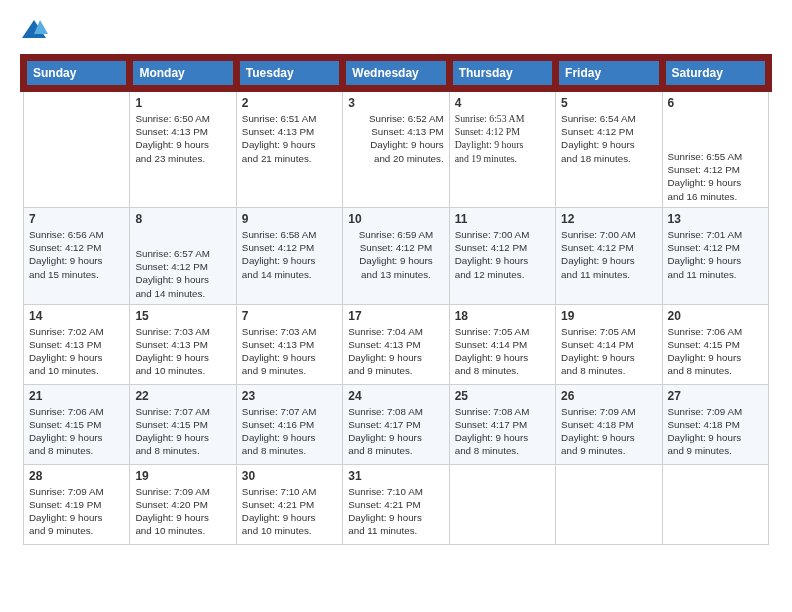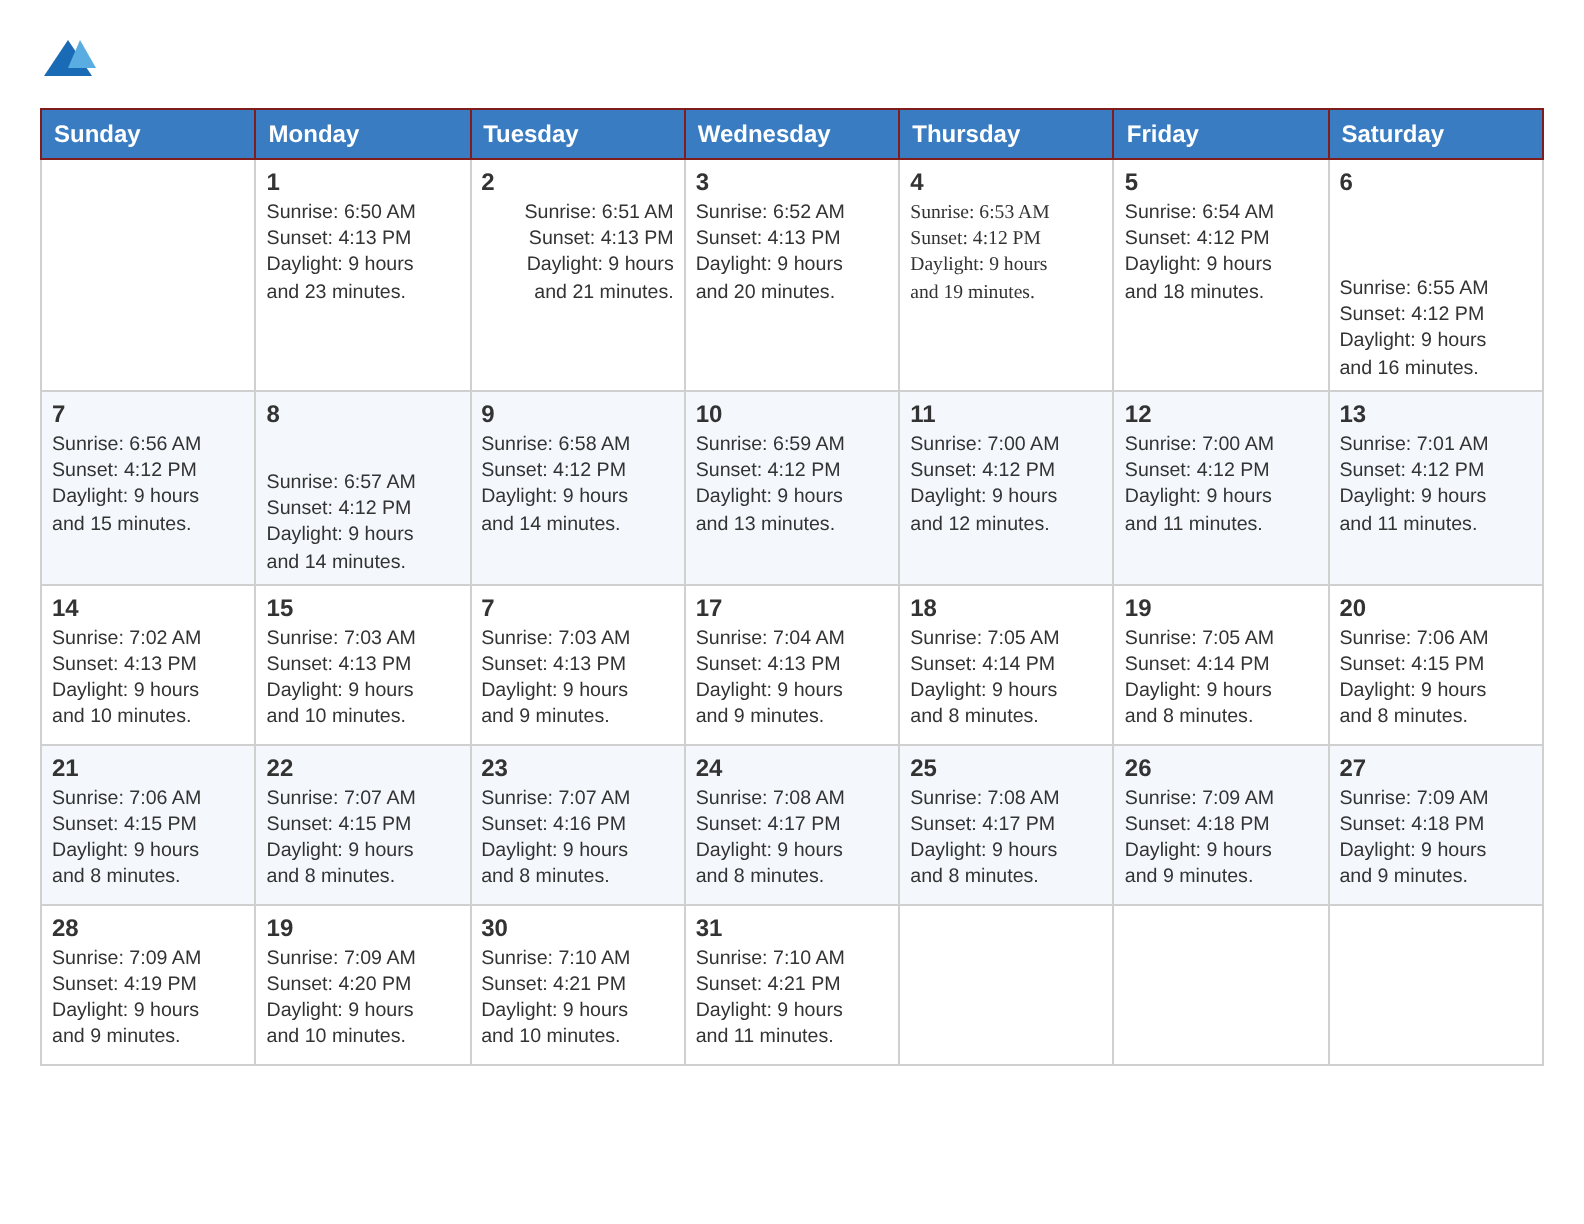--- a/index.html
+++ b/index.html
@@ -55,21 +55,21 @@
       border-collapse: collapse;
       font-size: 10.5px;
     }
     .calendar th {
       background: #3a7cc1;
       color: #fff;
       text-align: left;
       padding: 5px 6px;
       font-size: 12px;
       font-weight: bold;
-      border: 1px solid #7f1d1d;
+      border: 7px solid #7f1d1d;
     }
     .calendar td {
       border: 1px solid #d0d0d0;
       vertical-align: top;
       padding: 4px 5px;
       width: 106px;
       height: 80px;
     }
     .day-num {
       font-weight: bold;
@@ -128,28 +128,28 @@
           <td class="empty-cell"></td>
           <td>
             <span class="day-num">1</span>
             <div class="day-info" style="white-space: pre-line;">Sunrise: 6:50 AM
 Sunset: 4:13 PM
 Daylight: 9 hours
 and 23 minutes.</div>
           </td>
           <td>
             <span class="day-num">2</span>
-            <div class="day-info" style="white-space: pre-line; text-align: right;">Sunrise: 6:51 AM
+            <div class="day-info" style="white-space: pre-line;">Sunrise: 6:51 AM
 Sunset: 4:13 PM
 Daylight: 9 hours
 and 21 minutes.</div>
           </td>
           <td>
             <span class="day-num">3</span>
-            <div class="day-info" style="white-space: pre-line;">Sunrise: 6:52 AM
+            <div class="day-info" style="white-space: pre-line; text-align: right;">Sunrise: 6:52 AM
 Sunset: 4:13 PM
 Daylight: 9 hours
 and 20 minutes.</div>
           </td>
           <td>
             <span class="day-num">4</span>
             <div class="day-info" style="white-space: pre-line; font-family: Liberation Serif, serif;">Sunrise: 6:53 AM
 Sunset: 4:12 PM
 Daylight: 9 hours
 and 19 minutes.</div>
@@ -186,21 +186,21 @@
           </td>
           <td>
             <span class="day-num">9</span>
             <div class="day-info" style="white-space: pre-line;">Sunrise: 6:58 AM
 Sunset: 4:12 PM
 Daylight: 9 hours
 and 14 minutes.</div>
           </td>
           <td>
             <span class="day-num">10</span>
-            <div class="day-info" style="white-space: pre-line;">Sunrise: 6:59 AM
+            <div class="day-info" style="white-space: pre-line; text-align: center;">Sunrise: 6:59 AM
 Sunset: 4:12 PM
 Daylight: 9 hours
 and 13 minutes.</div>
           </td>
           <td>
             <span class="day-num">11</span>
             <div class="day-info" style="white-space: pre-line;">Sunrise: 7:00 AM
 Sunset: 4:12 PM
 Daylight: 9 hours
 and 12 minutes.</div>

